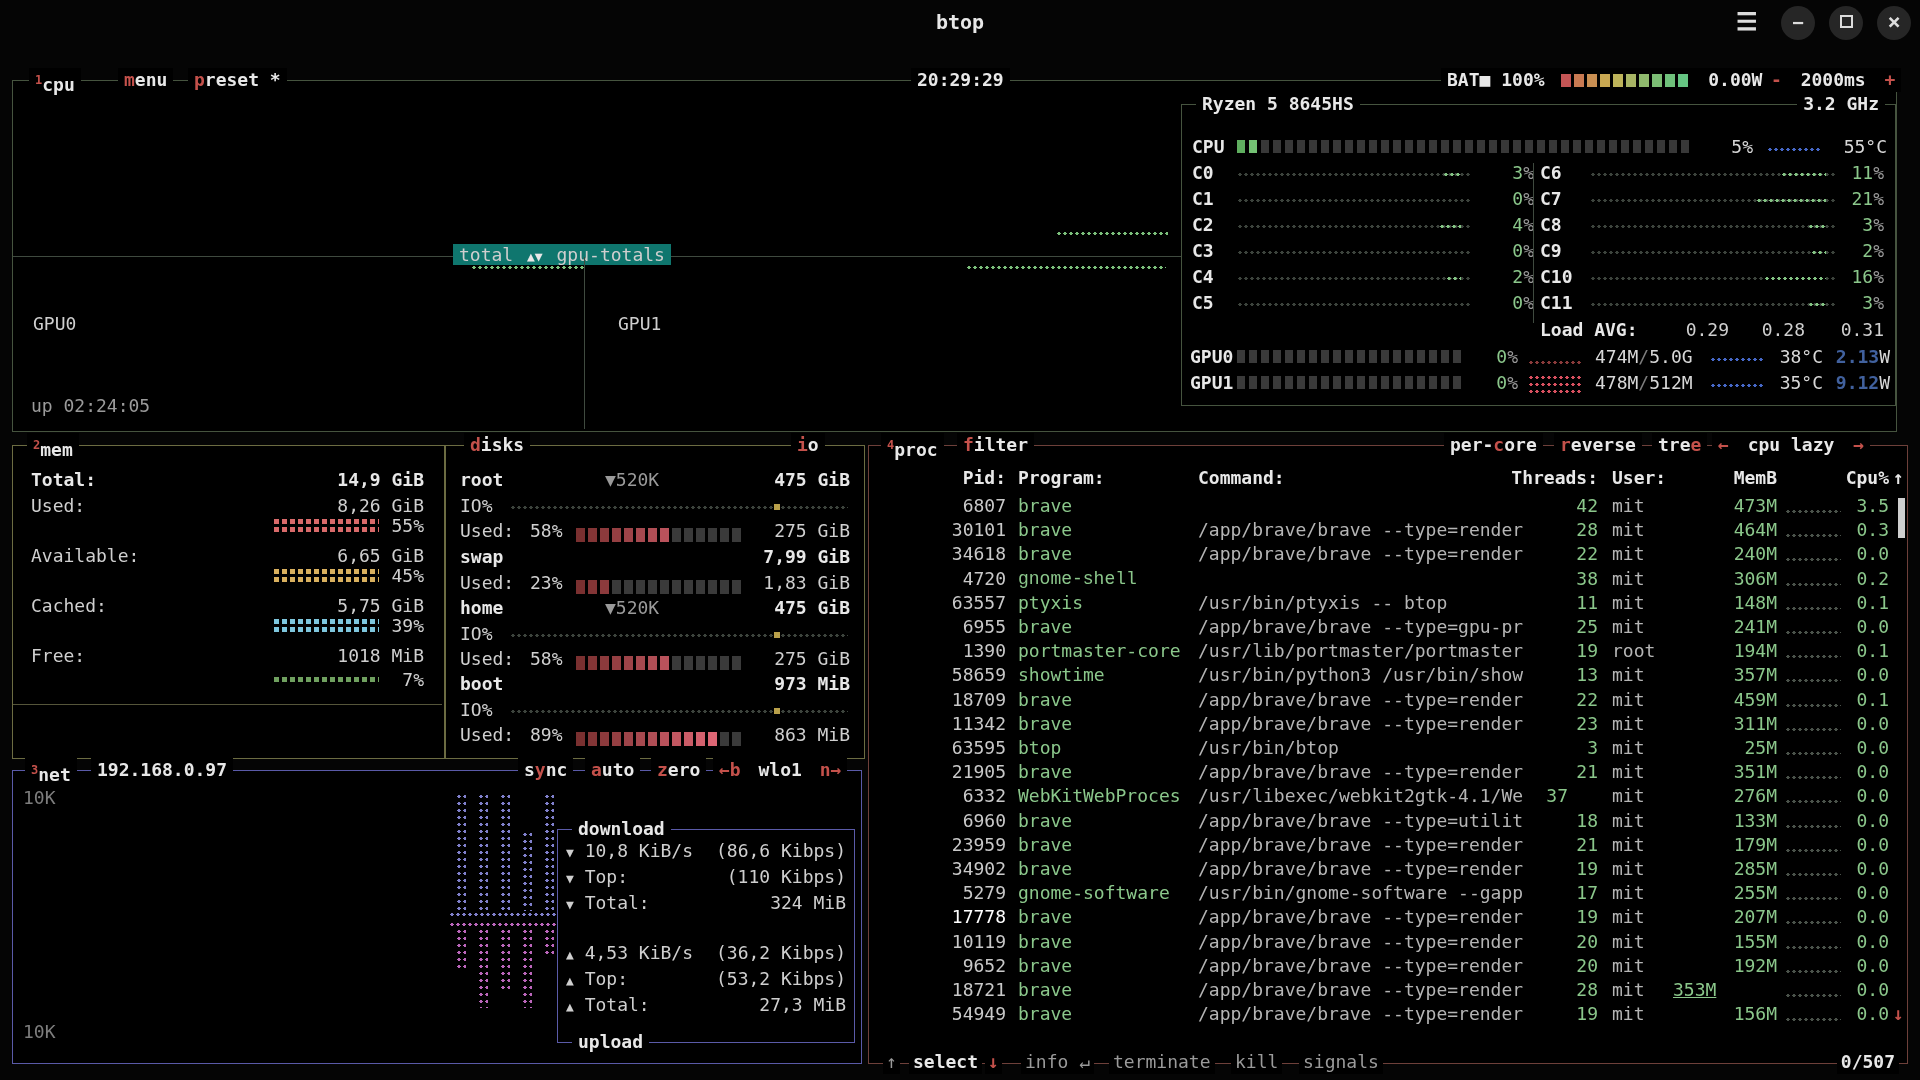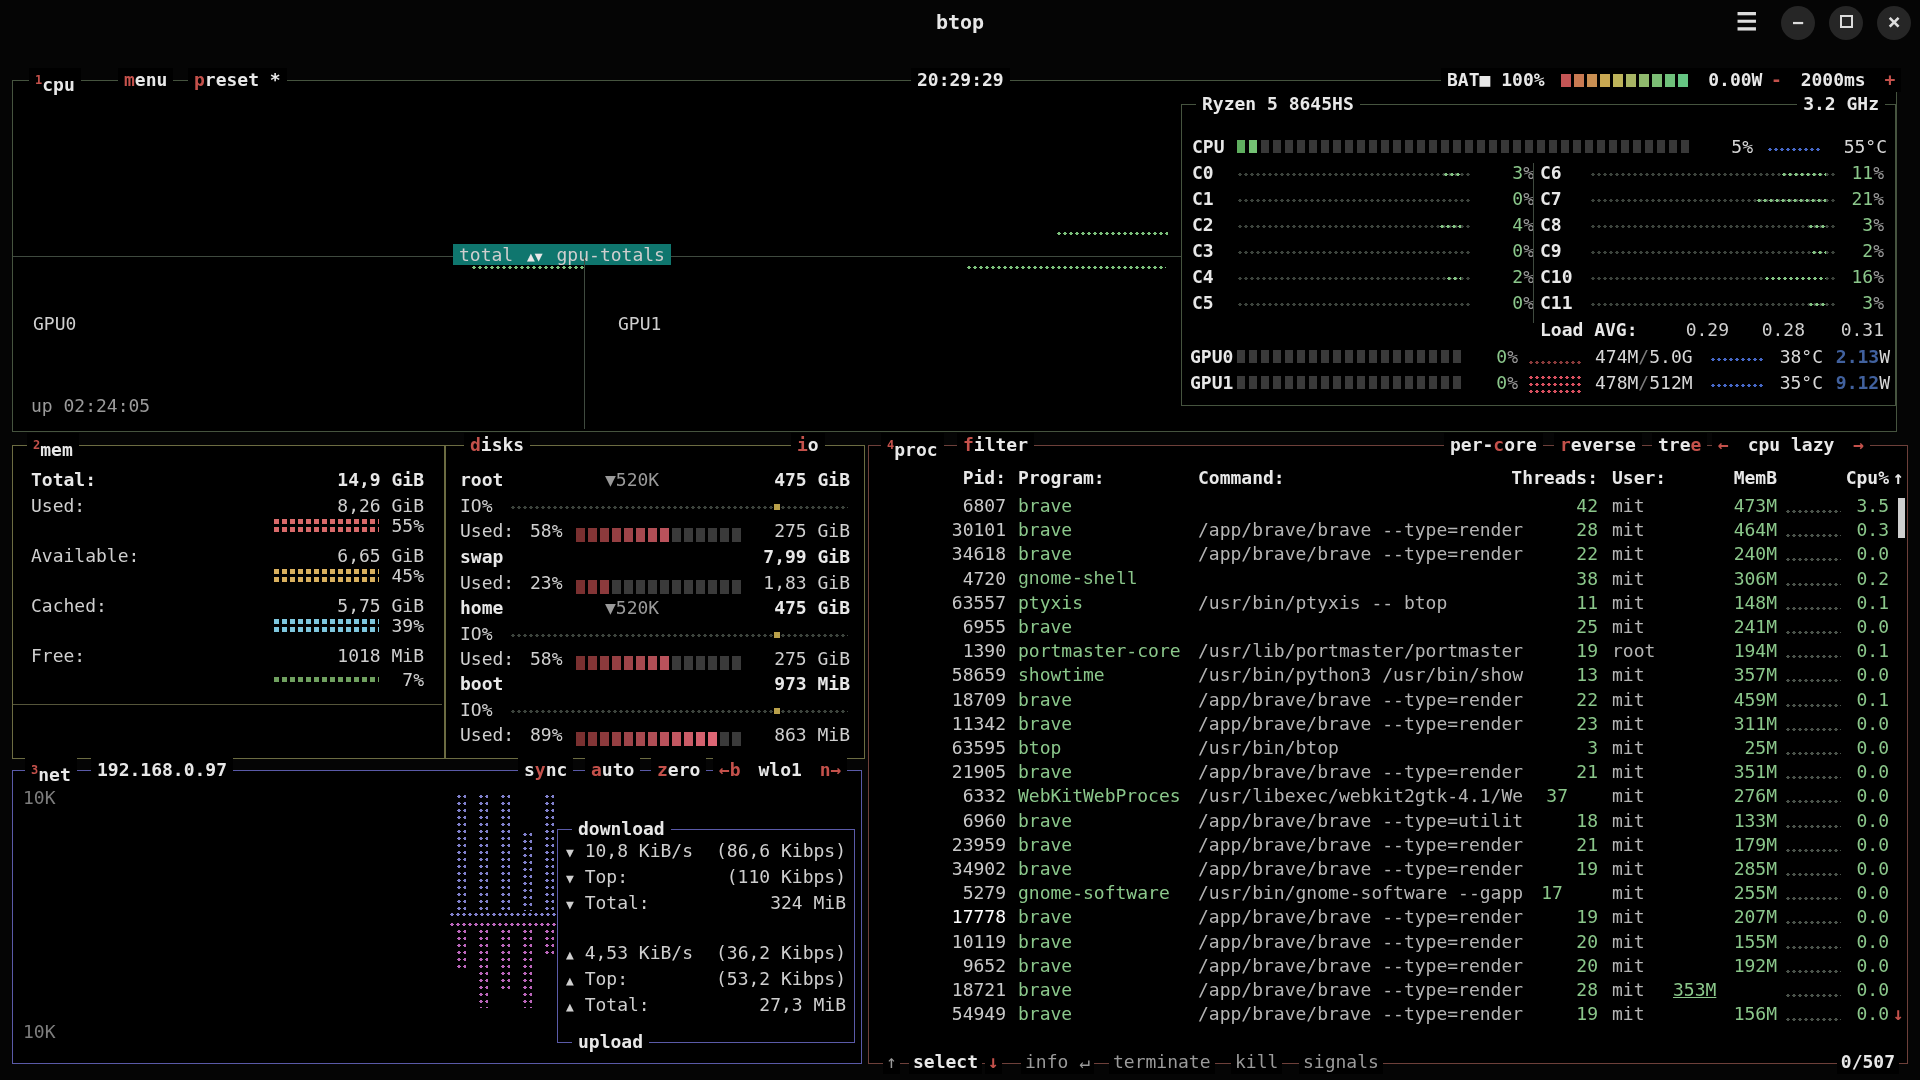--- a/index.html
+++ b/index.html
@@ -571,20 +571,21 @@
           <span class="" style="left: 329px; width: 352px; color: rgb(181, 181, 181);">/usr/bin/ptyxis -- btop</span>
           <span class="green" style="left: 637px; width: 92px; text-align: right;">11</span>
           <span class="" style="left: 743px; width: 95px; color: rgb(181, 181, 181);">mit</span>
           <span class="green" style="left: 840px; width: 68px; text-align: right;">148M</span>
           <span class="abs grid" style="left: 916px; top: 14px; width: 56px; height: 6px; --c: #4a524a;"></span>
           <span class="green" style="left: 962px; width: 58px; text-align: right;">0.1</span>
         </div>
         <div class="prow" style="top: 169px;">
           <span class="" style="left: 10px; width: 127px; text-align: right; color: rgb(201, 201, 201);">6955</span>
           <span class="green" style="left: 149px; width: 176px;">brave</span>
+          <span class="" style="left: 329px; width: 352px; color: rgb(181, 181, 181);">/app/brave/brave --type=gpu-pr</span>
           <span class="green" style="left: 637px; width: 92px; text-align: right;">25</span>
           <span class="" style="left: 743px; width: 95px; color: rgb(181, 181, 181);">mit</span>
           <span class="green" style="left: 840px; width: 68px; text-align: right;">241M</span>
           <span class="abs grid" style="left: 916px; top: 14px; width: 56px; height: 6px; --c: #4a524a;"></span>
           <span class="green" style="left: 962px; width: 58px; text-align: right;">0.0</span>
         </div>
         <div class="prow" style="top: 193.2px;">
           <span class="" style="left: 10px; width: 127px; text-align: right; color: rgb(201, 201, 201);">1390</span>
           <span class="green" style="left: 149px; width: 176px;">portmaster-core</span>
           <span class="" style="left: 329px; width: 352px; color: rgb(181, 181, 181);">/usr/lib/portmaster/portmaster</span>
@@ -681,21 +682,21 @@
           <span class="green" style="left: 637px; width: 92px; text-align: right;">19</span>
           <span class="" style="left: 743px; width: 95px; color: rgb(181, 181, 181);">mit</span>
           <span class="green" style="left: 840px; width: 68px; text-align: right;">285M</span>
           <span class="abs grid" style="left: 916px; top: 14px; width: 56px; height: 6px; --c: #4a524a;"></span>
           <span class="green" style="left: 962px; width: 58px; text-align: right;">0.0</span>
         </div>
         <div class="prow" style="top: 435.2px;">
           <span class="" style="left: 10px; width: 127px; text-align: right; color: rgb(201, 201, 201);">5279</span>
           <span class="green" style="left: 149px; width: 176px;">gnome-software</span>
           <span class="" style="left: 329px; width: 352px; color: rgb(181, 181, 181);">/usr/bin/gnome-software --gapp</span>
-          <span class="green" style="left: 637px; width: 92px; text-align: center;">17</span>
+          <span class="green" style="left: 637px; width: 92px; text-align: right;">17</span>
           <span class="" style="left: 743px; width: 95px; color: rgb(181, 181, 181);">mit</span>
           <span class="green" style="left: 840px; width: 68px; text-align: right;">255M</span>
           <span class="abs grid" style="left: 916px; top: 14px; width: 56px; height: 6px; --c: #4a524a;"></span>
           <span class="green" style="left: 962px; width: 58px; text-align: right;">0.0</span>
         </div>
         <div class="prow" style="top: 459.4px;">
           <span class="" style="left: 10px; width: 127px; text-align: right; color: #ffffff;">17778</span>
           <span class="green" style="left: 149px; width: 176px;">brave</span>
           <span class="" style="left: 329px; width: 352px; color: rgb(181, 181, 181);">/app/brave/brave --type=render</span>
           <span class="green" style="left: 637px; width: 92px; text-align: right;">19</span>

